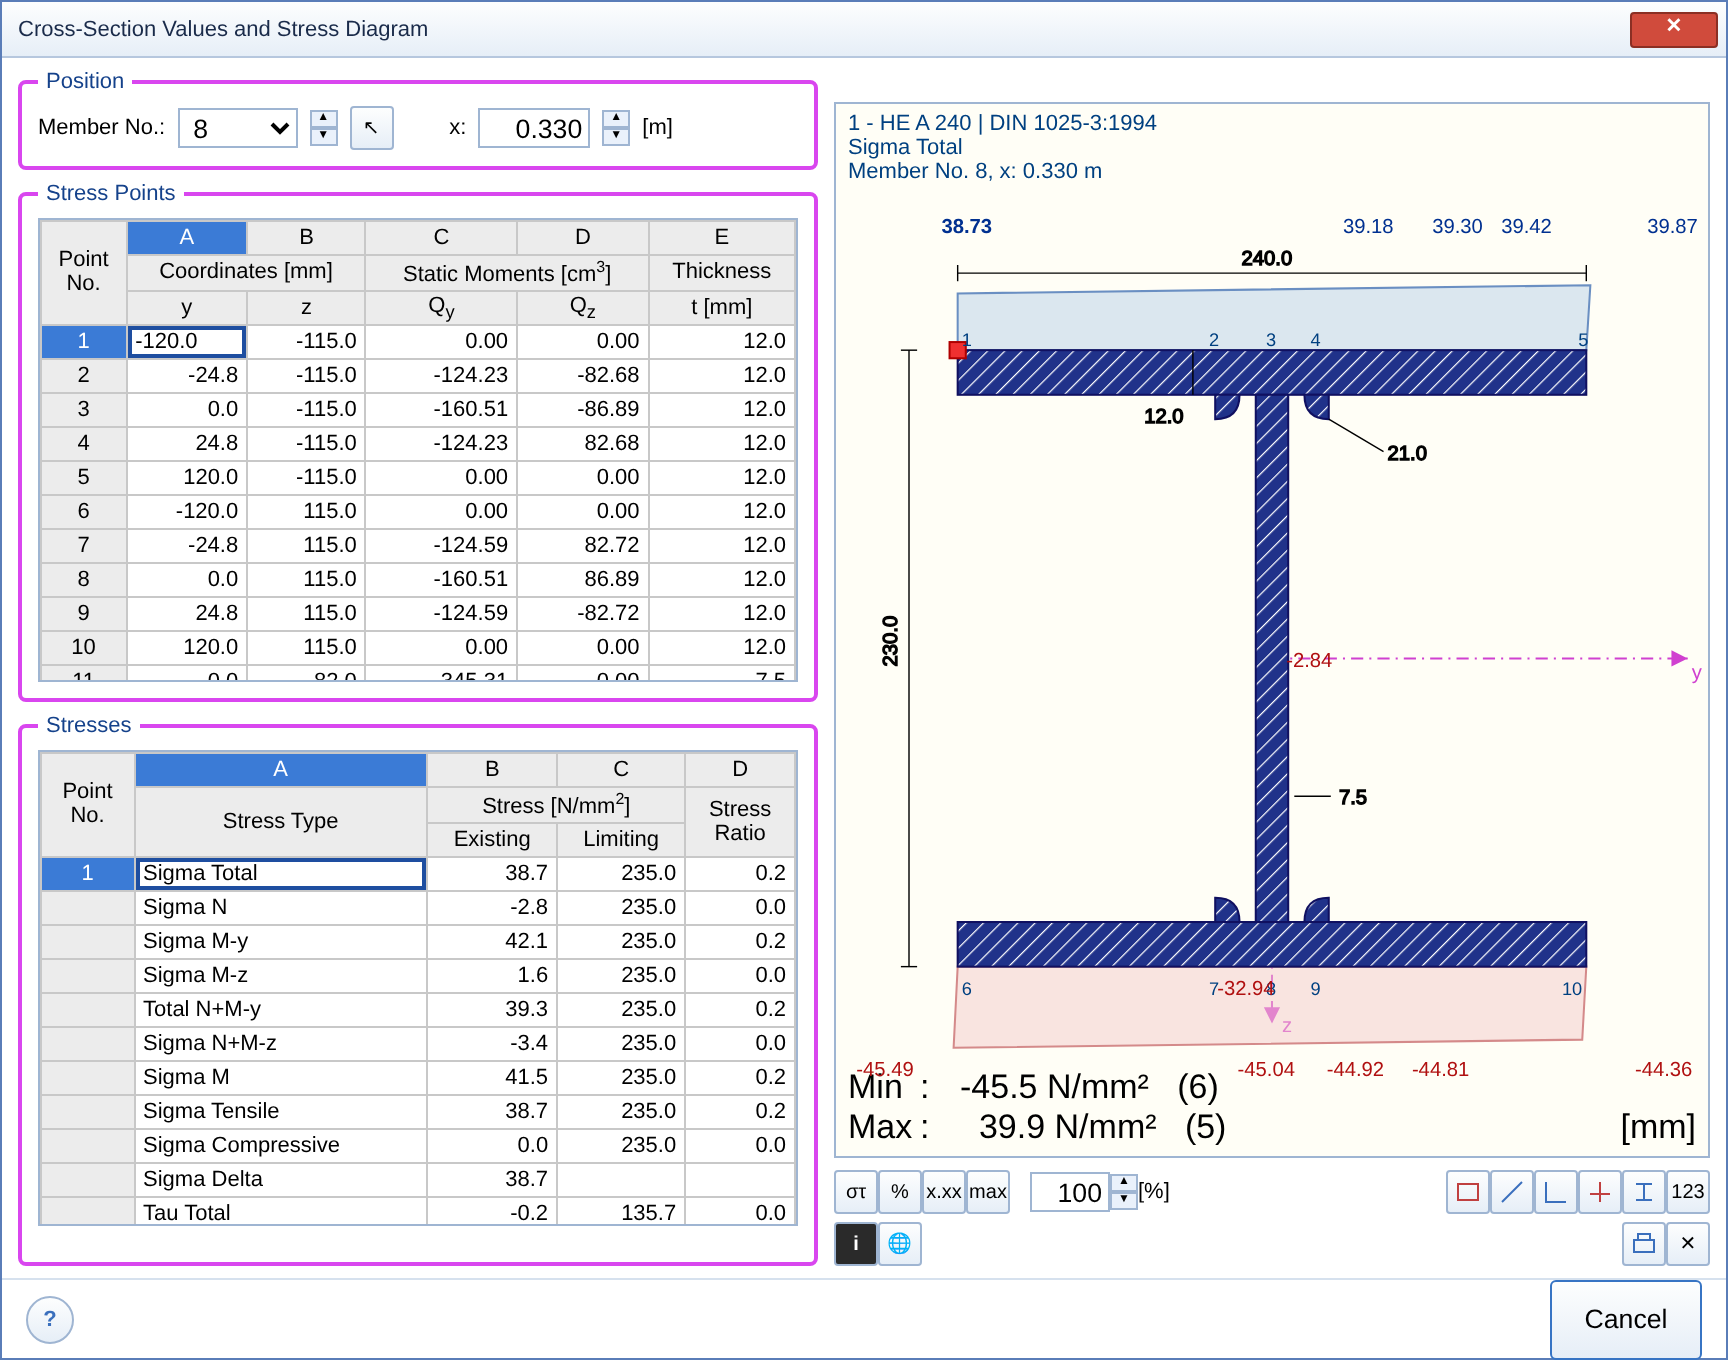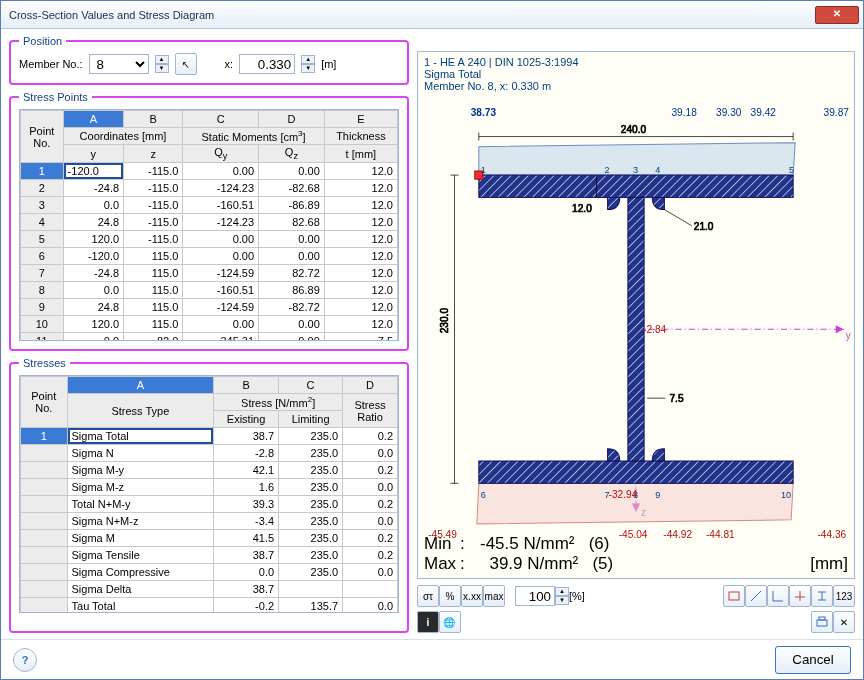--- a/index.html
+++ b/index.html
@@ -33,21 +33,21 @@
   .diaghdr{padding:4px 6px;font-size:11px;color:#004080;}
   .diagmain{flex:1;position:relative;}
   .diagsvg{position:absolute;inset:0;}
   .minmax{padding:4px 6px;font-size:17px;display:flex;}
   .minmax .lbl{display:inline-block;width:36px;}
   .minmax .col{display:inline-block;width:20px;}
   .diagtoolbar{display:flex;align-items:center;gap:0;padding:6px 0 0 0;}
   .diagtoolbar .sep{width:10px;}
   .footer{height:40px;border-top:1px solid #d6e1ee;display:flex;align-items:center;padding:0 12px;}
   .helpbtn{width:24px;height:24px;border:1px solid #9fb5d2;border-radius:12px;background:linear-gradient(#fdfefe,#e6eef7);display:flex;align-items:center;justify-content:center;cursor:pointer;color:#3a6fbd;font-weight:bold;}
-  .cancelbtn{margin-left:auto;min-width:76px;height:28px;border:1px solid #3774c4;border-radius:3px;background:linear-gradient(#fdfefe,#e6eef7);cursor:pointer;color:#000;font:11px inherit;}
+  .cancelbtn{margin-left:auto;min-width:76px;height:40px;border:1px solid #3774c4;border-radius:3px;background:linear-gradient(#fdfefe,#e6eef7);cursor:pointer;color:#000;font:11px inherit;}
   .superscript{font-size:8px;vertical-align:super;}
 </style>
 </head>
 <body>
 
 <div class="window">
   <div class="titlebar">
     <span class="title">Cross-Section Values and Stress Diagram</span>
     <div class="closebtn">✕</div>
   </div>

